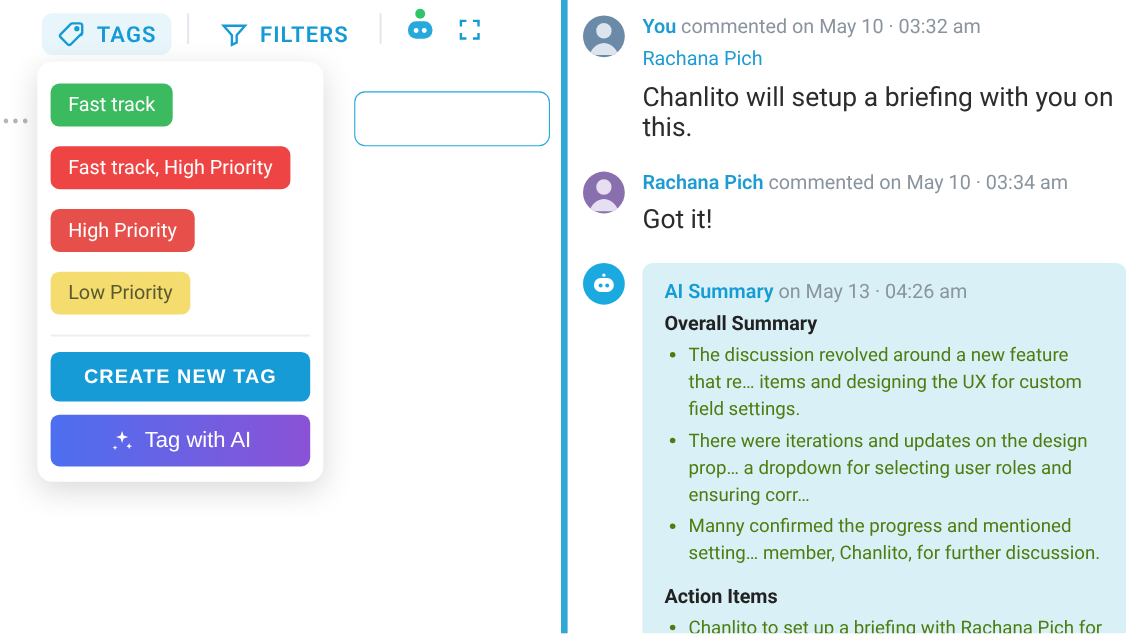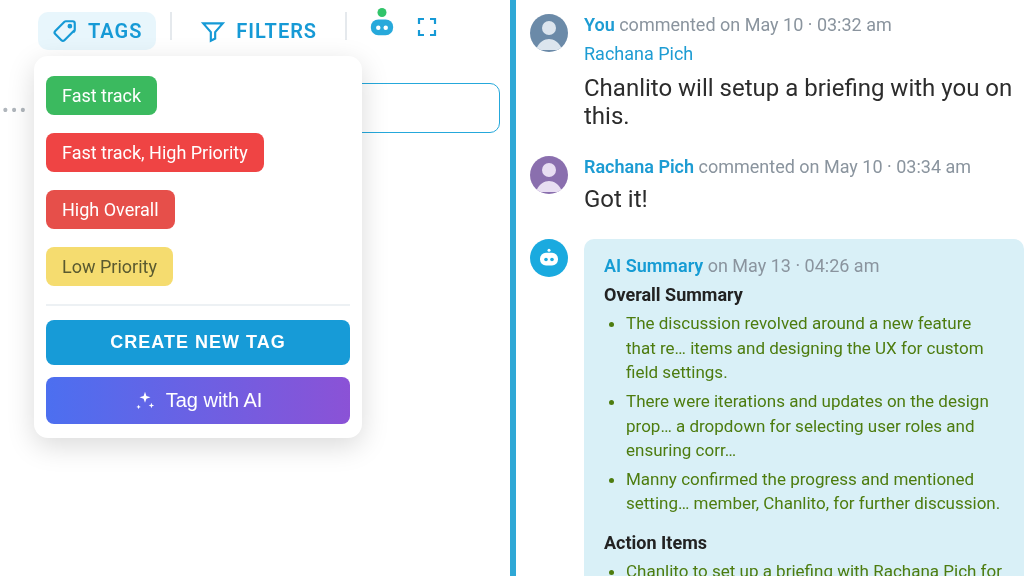--- a/index.html
+++ b/index.html
@@ -16,21 +16,21 @@
   .tab.active { background: #e8f6fc; color: #169ad6; }
   .tab.inactive { color: #169ad6; }
   .tab svg { width: 26px; height: 26px; }
   .vsep { width: 2px; height: 28px; background: #e5e9ed; margin: 0 4px; }
   .toolbar-right { display: flex; align-items: center; gap: 18px; margin-left: 6px; }
   .robot-icon { position: relative; }
   .robot-icon .dot { position: absolute; top: -4px; left: 50%; transform: translateX(-50%); width: 9px; height: 9px; background: #31c46a; border-radius: 50%; }
   .expand-icon { width: 24px; height: 24px; color: #169ad6; cursor: pointer; }
 
   
-  .panel { position: absolute; top: 56px; left: 34px; width: 328px; background: #fff; border-radius: 14px; box-shadow: 0 8px 28px rgba(0,0,0,0.15); padding: 16px 12px 14px; }
+  .panel { position: absolute; top: 56px; left: 34px; width: 260px; background: #fff; border-radius: 14px; box-shadow: 0 8px 28px rgba(0,0,0,0.15); padding: 16px 12px 14px; }
   .chip { display: inline-flex; align-items: center; padding: 9px 16px; border-radius: 8px; color: #fff; font-size: 18px; margin: 4px 0 14px 0; cursor: pointer; }
   .chip-green  { background: #3bba5f; }
   .chip-blue   { background: #ef4444; }
   .chip-red    { background: #e64f4a; }
   .chip-yellow { background: #f5dc6f; color: #5a5a30; }
   .panel-divider { height: 2px; background: #edf1f4; margin: 4px 0 14px; }
   .btn { width: 100%; border: none; border-radius: 8px; padding: 12px 0; font-size: 18px; font-weight: 600; letter-spacing: 1px; color: #fff; display: flex; align-items: center; justify-content: center; gap: 10px; cursor: pointer; }
   .btn-create { background: #179bd7; margin-bottom: 12px; }
   .btn-ai { background: linear-gradient(90deg, #4c6ff0 0%, #8b52d6 100%); font-weight: 500; letter-spacing: 0; font-size: 20px; }
   .sparkle { width: 22px; height: 22px; }
@@ -93,21 +93,21 @@
             <path d="M4 9V4h5M20 9V4h-5M4 15v5h5M20 15v5h-5"></path>
           </svg>
       </div>
     </div>
 
     <div class="ghost-box"></div>
 
     <div class="panel">
       <div><span class="chip chip-green">Fast track</span></div>
       <div><span class="chip chip-blue">Fast track, High Priority</span></div>
-      <div><span class="chip chip-red">High Overall</span></div>
+      <div><span class="chip chip-red">High Priority</span></div>
       <div><span class="chip chip-yellow">Low Priority</span></div>
       <div class="panel-divider"></div>
       <button class="btn btn-create">CREATE NEW TAG</button>
       <button class="btn btn-ai">
         <svg class="sparkle" viewBox="0 0 24 24" fill="#fff">
             <path d="M12 2l1.5 4.5L18 8l-4.5 1.5L12 14l-1.5-4.5L6 8l4.5-1.5L12 2zM19 14l.8 2.2L22 17l-2.2.8L19 20l-.8-2.2L16 17l2.2-.8L19 14zM5 16l.7 1.8L7.5 18.5l-1.8.7L5 21l-.7-1.8L2.5 18.5l1.8-.7L5 16z"></path>
           </svg>
         <span>Tag with AI</span>
       </button>
     </div>

